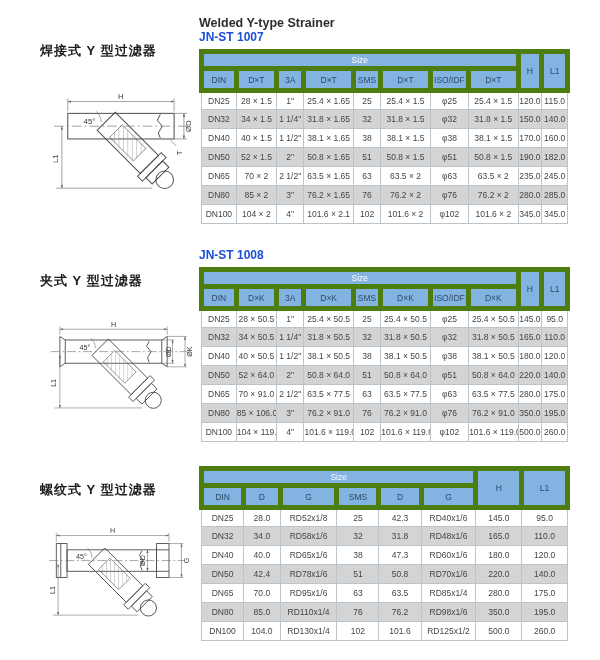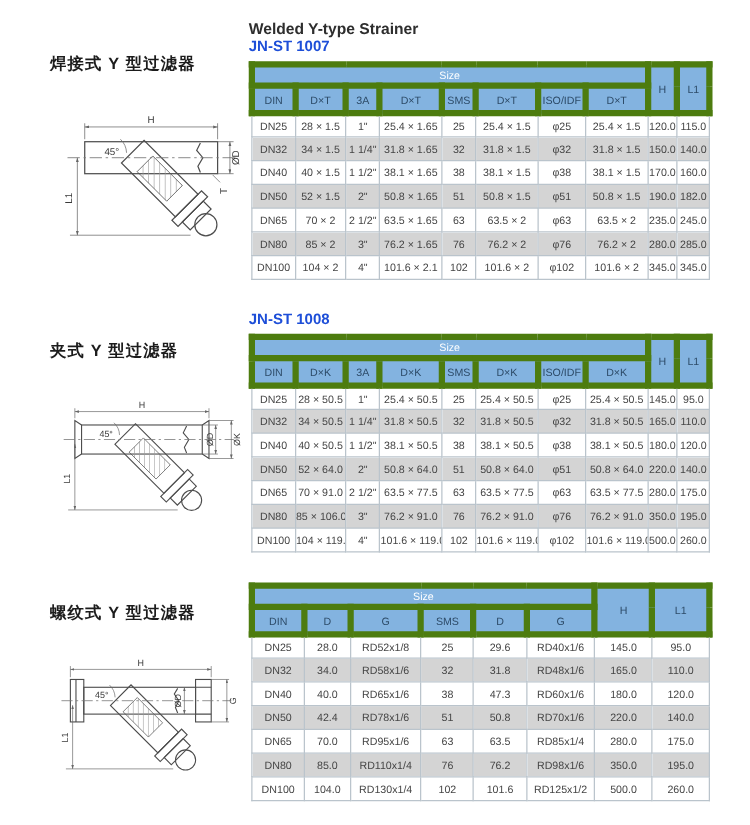--- a/index.html
+++ b/index.html
@@ -442,21 +442,21 @@
               <th class="col-th">D</th>
               <th class="col-th">G</th>
             </tr>
           </thead>
           <tbody>
             <tr>
               <td>DN25</td>
               <td>28.0</td>
               <td>RD52x1/8</td>
               <td>25</td>
-              <td>29.6</td>
+              <td>42.3</td>
               <td>RD40x1/6</td>
               <td>145.0</td>
               <td>95.0</td>
             </tr>
             <tr>
               <td>DN32</td>
               <td>34.0</td>
               <td>RD58x1/6</td>
               <td>32</td>
               <td>31.8</td>

